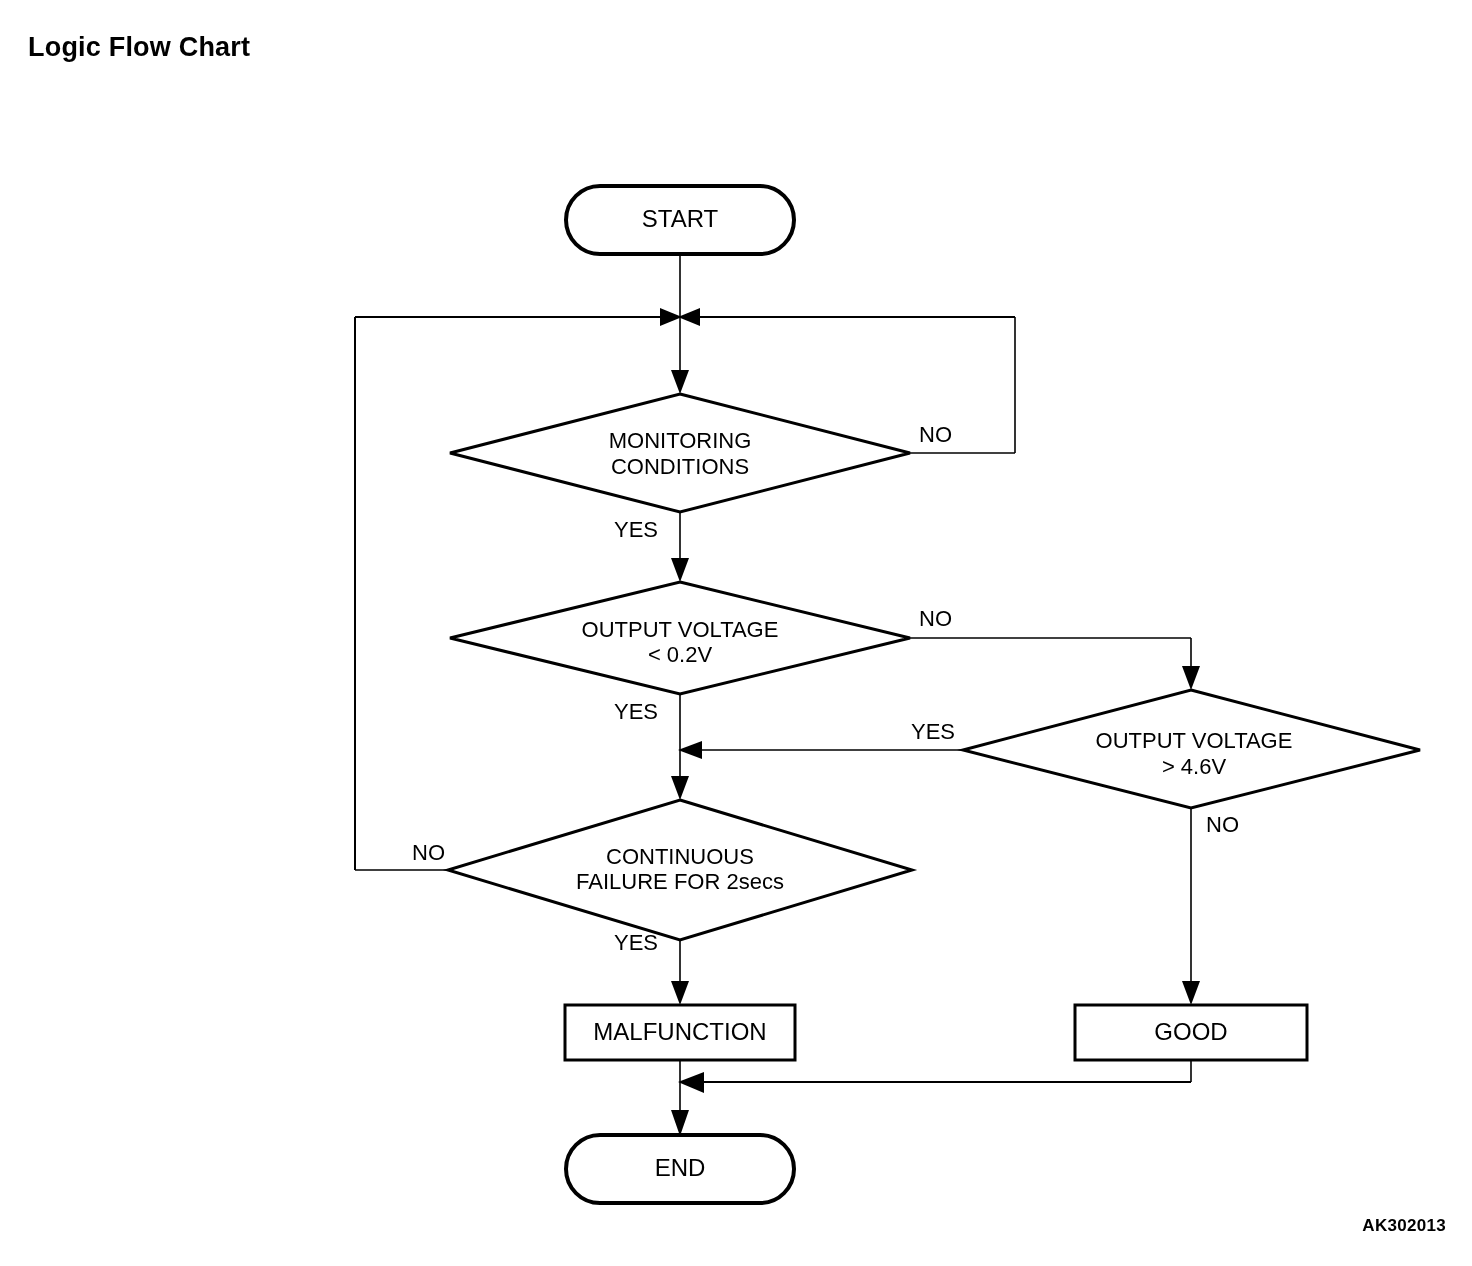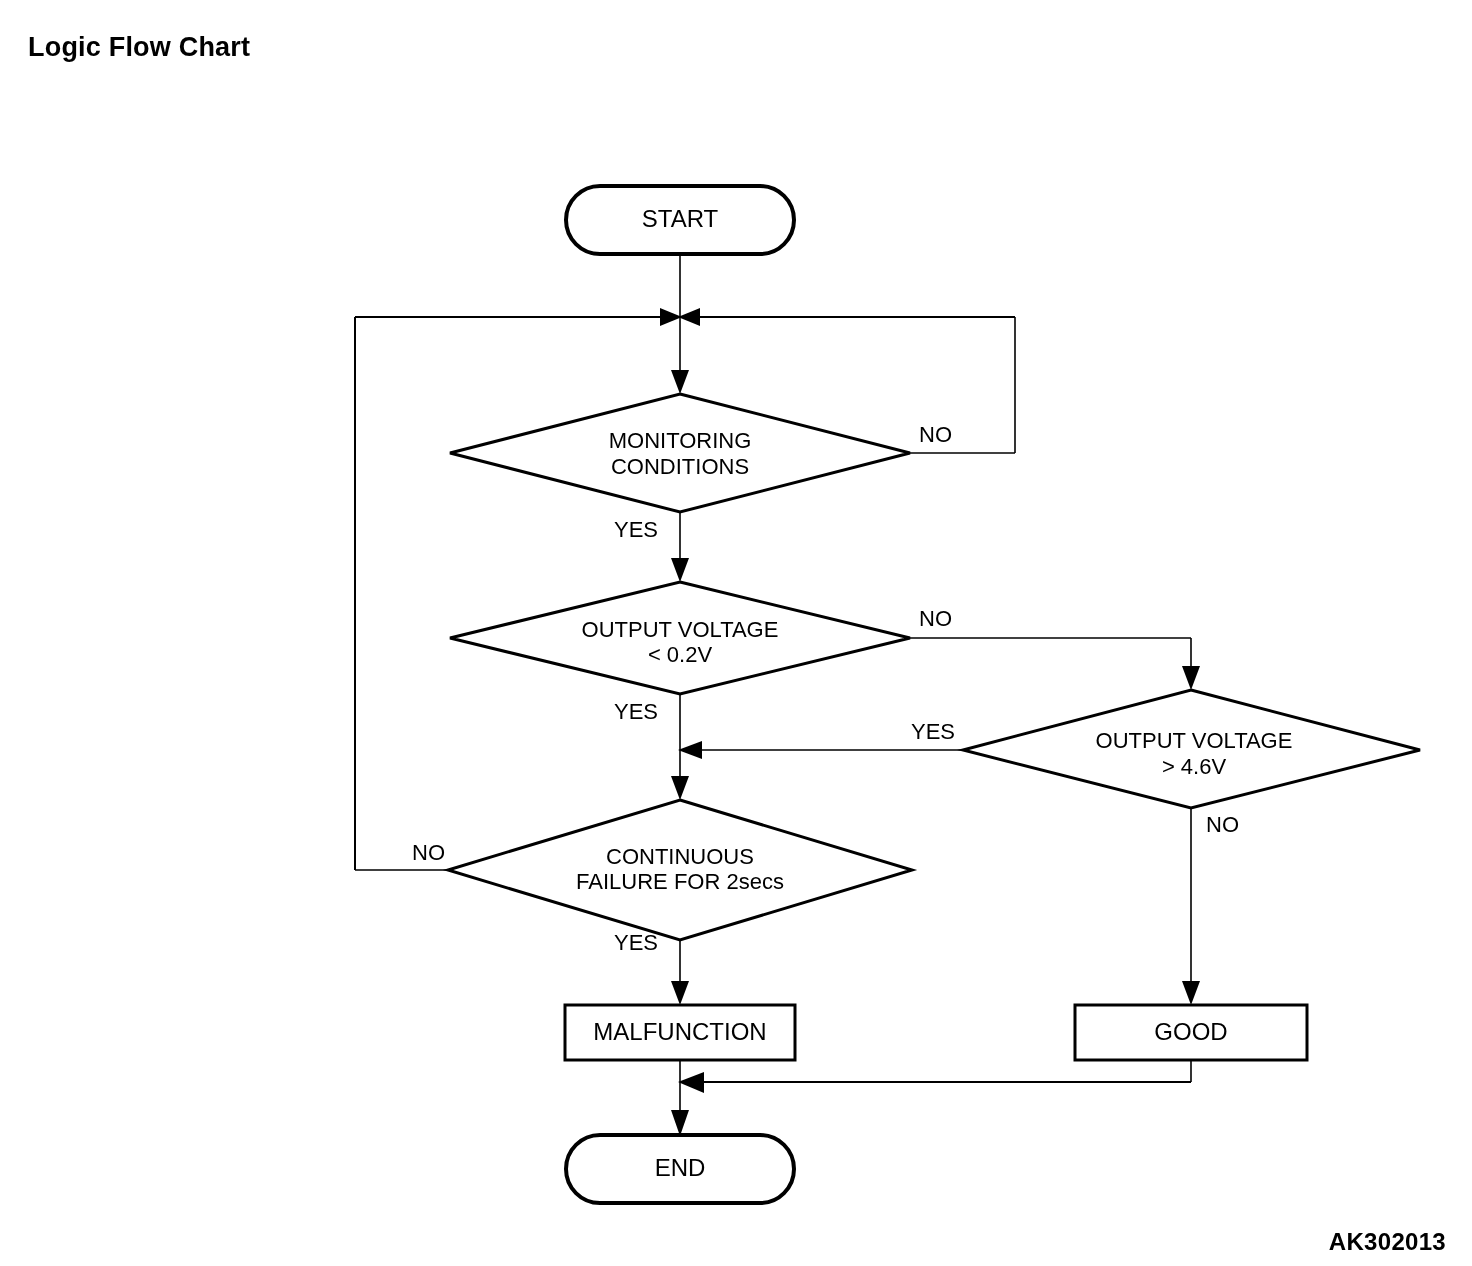--- a/index.html
+++ b/index.html
@@ -22,25 +22,24 @@
     font-weight: bold;
     color: #000;
     letter-spacing: 0.2px;
     white-space: nowrap;
     margin-top: 20px;
   }
   #figure-code {
     position: absolute;
     right: 26px;
     top: 1216px;
-    font-size: 24px;
+    font-size: 17px;
     font-weight: bold;
     color: #000;
     letter-spacing: 0.3px;
-    margin-top: 12px;
   }
   #flowchart-svg {
     position: absolute;
     left: 0;
     top: 0;
   }
   .node-text {
     font-family: "Liberation Sans", sans-serif;
     font-size: 22px;
     fill: #000;

